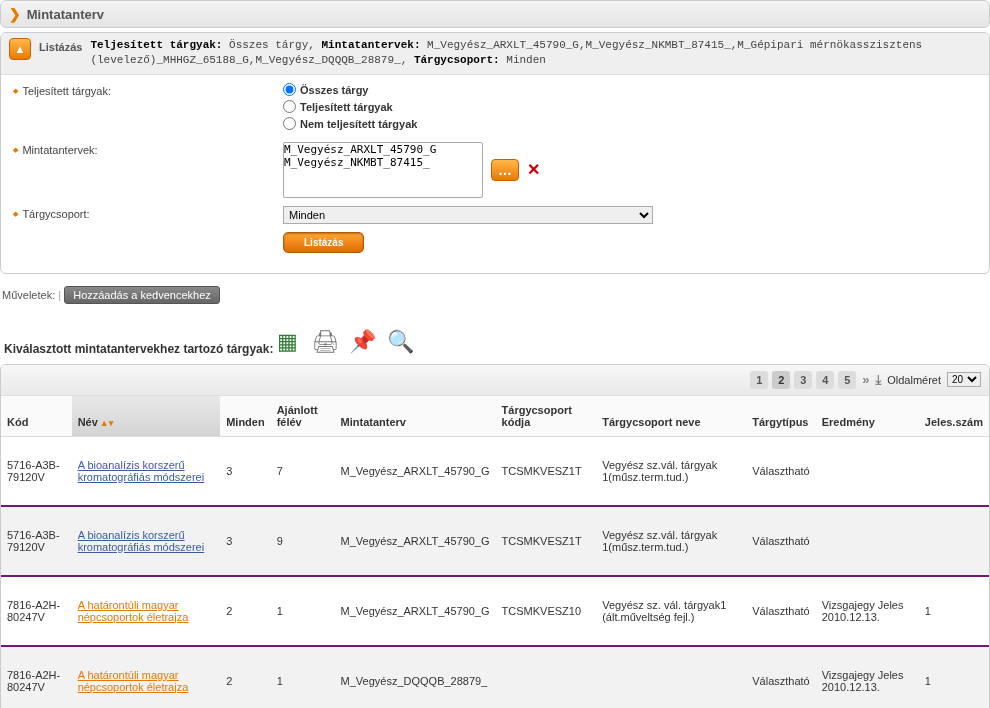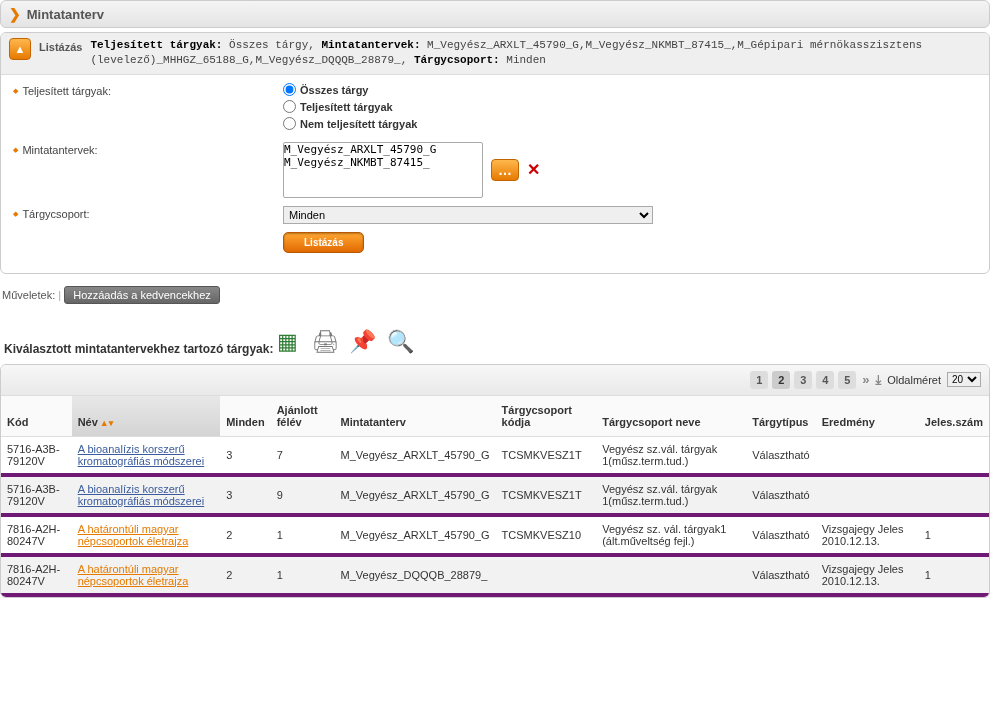--- a/index.html
+++ b/index.html
@@ -56,21 +56,21 @@
 .pg { display:inline-flex; gap:4px; }
 .pgbtn { width:18px; height:18px; display:inline-flex; align-items:center; justify-content:center; background:#ddd; border-radius:3px; font-size:11px; cursor:pointer; color:#555; font-weight:bold; }
 .pgbtn.active { background:#ccc; color:#333; }
 .nav-arrow { color:#888; font-size:13px; cursor:pointer; font-weight:bold; }
 .page-size { border:1px solid #aaa; font-size:10px; }
 
 table.grid { width:100%; border-collapse:collapse; font-size:11px; }
 .grid th { text-align:left; padding:8px 6px; border-bottom:1px solid #ddd; color:#333; font-weight:bold; vertical-align:bottom; background:#fafafa; }
 .grid th.sortable { background:linear-gradient(#e8e8e8,#d4d4d4); }
 .sort-arrow { color:#e67a00; font-size:9px; margin-left:2px; }
-.grid td { padding:6px 6px; border-bottom:4px solid #701a75; vertical-align:middle; }
+.grid td { padding:22px 6px; border-bottom:2px solid #701a75; vertical-align:middle; }
 .grid tr.odd td { background:#fff; }
 .grid tr.even td { background:#f2f2f2; }
 .link-orange { color:#e67a00; text-decoration:underline; cursor:pointer; }
 .link-blue { color:#3a5b9c; text-decoration:underline; cursor:pointer; }
 .nowrap { white-space:nowrap; }
 </style>
 </head>
 <body>
 
 <div class="page">

